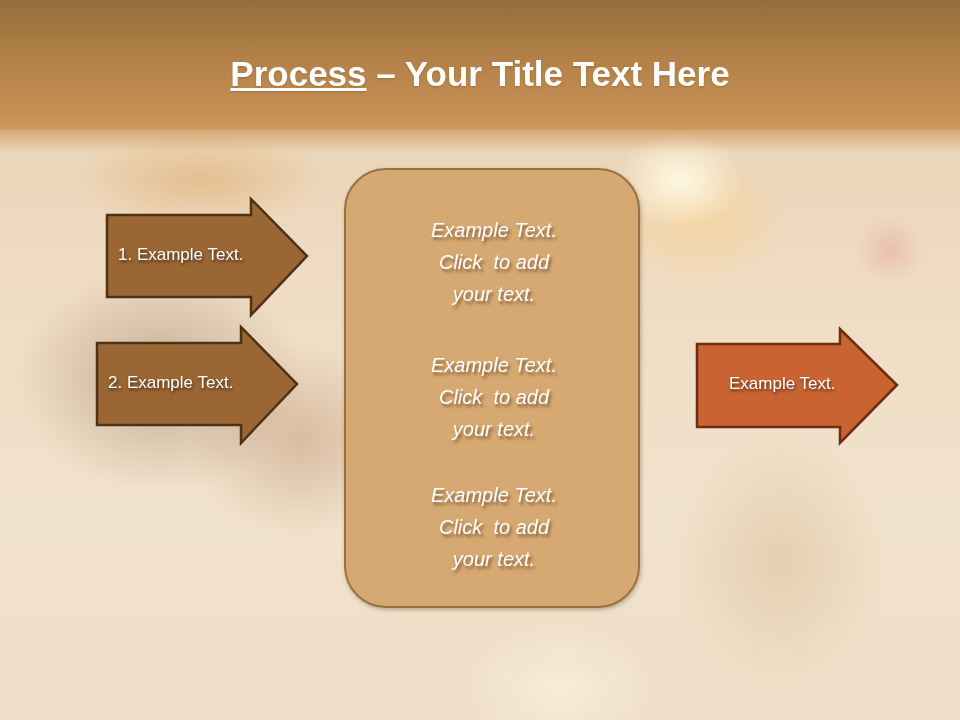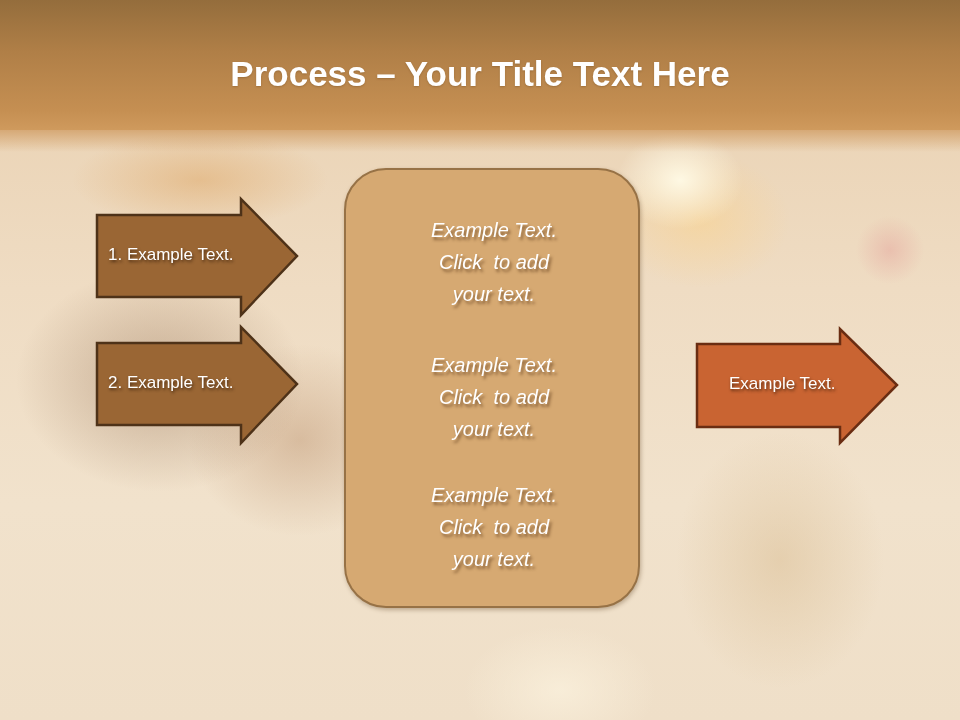--- a/index.html
+++ b/index.html
@@ -26,21 +26,21 @@
     }
     .title-band::after {
       content: ""; position: absolute; left: 0; right: 0; bottom: -22px; height: 22px;
       background: linear-gradient(180deg, rgba(205,150,90,0.7), rgba(205,150,90,0));
     }
     .title {
       position: absolute; left: 0; top: 52px; width: 960px; text-align: center;
       color: #ffffff; font-size: 35px; line-height: 44px;
       text-shadow: 0 1px 2px rgba(90,55,20,0.3);
     }
-    .title .bold { font-weight: bold; }
+    .title .bold { font-weight: bold; text-decoration: underline; }
     .title .light { font-weight: bold; }
 
     .arrow { position: absolute; }
     .arrow svg { position: absolute; left: 0; top: 0; overflow: visible; }
     .arrow .label {
       position: absolute; color: #ffffff; font-size: 17px;
       text-shadow: 1px 2px 3px rgba(40,20,5,0.7);
       white-space: nowrap;
     }
 
@@ -63,21 +63,21 @@
 <body>
 
 <div class="slide">
 
   <div class="title-band"></div>
 
   <div class="title">
     <span class="bold">Process</span><span class="light"> – Your Title Text Here</span>
   </div>
 
-  <div class="arrow" style="left:96px; top:198px; width:202px; height:118px;">
+  <div class="arrow" style="left:106px; top:198px; width:202px; height:118px;">
     <svg width="202" height="118" viewBox="0 0 202 118">
       <polygon points="1,17 145,17 145,1 201,58 145,117 145,99 1,99" fill="#9a6634" stroke="#4e3218" stroke-width="2.5" stroke-linejoin="miter"></polygon>
     </svg>
     <span class="label" style="left:12px; top:47px;">1. Example Text.</span>
   </div>
 
   <div class="arrow" style="left:96px; top:326px; width:202px; height:118px;">
     <svg width="202" height="118" viewBox="0 0 202 118">
       <polygon points="1,17 145,17 145,1 201,58 145,117 145,99 1,99" fill="#9a6634" stroke="#4e3218" stroke-width="2.5" stroke-linejoin="miter"></polygon>
     </svg>

